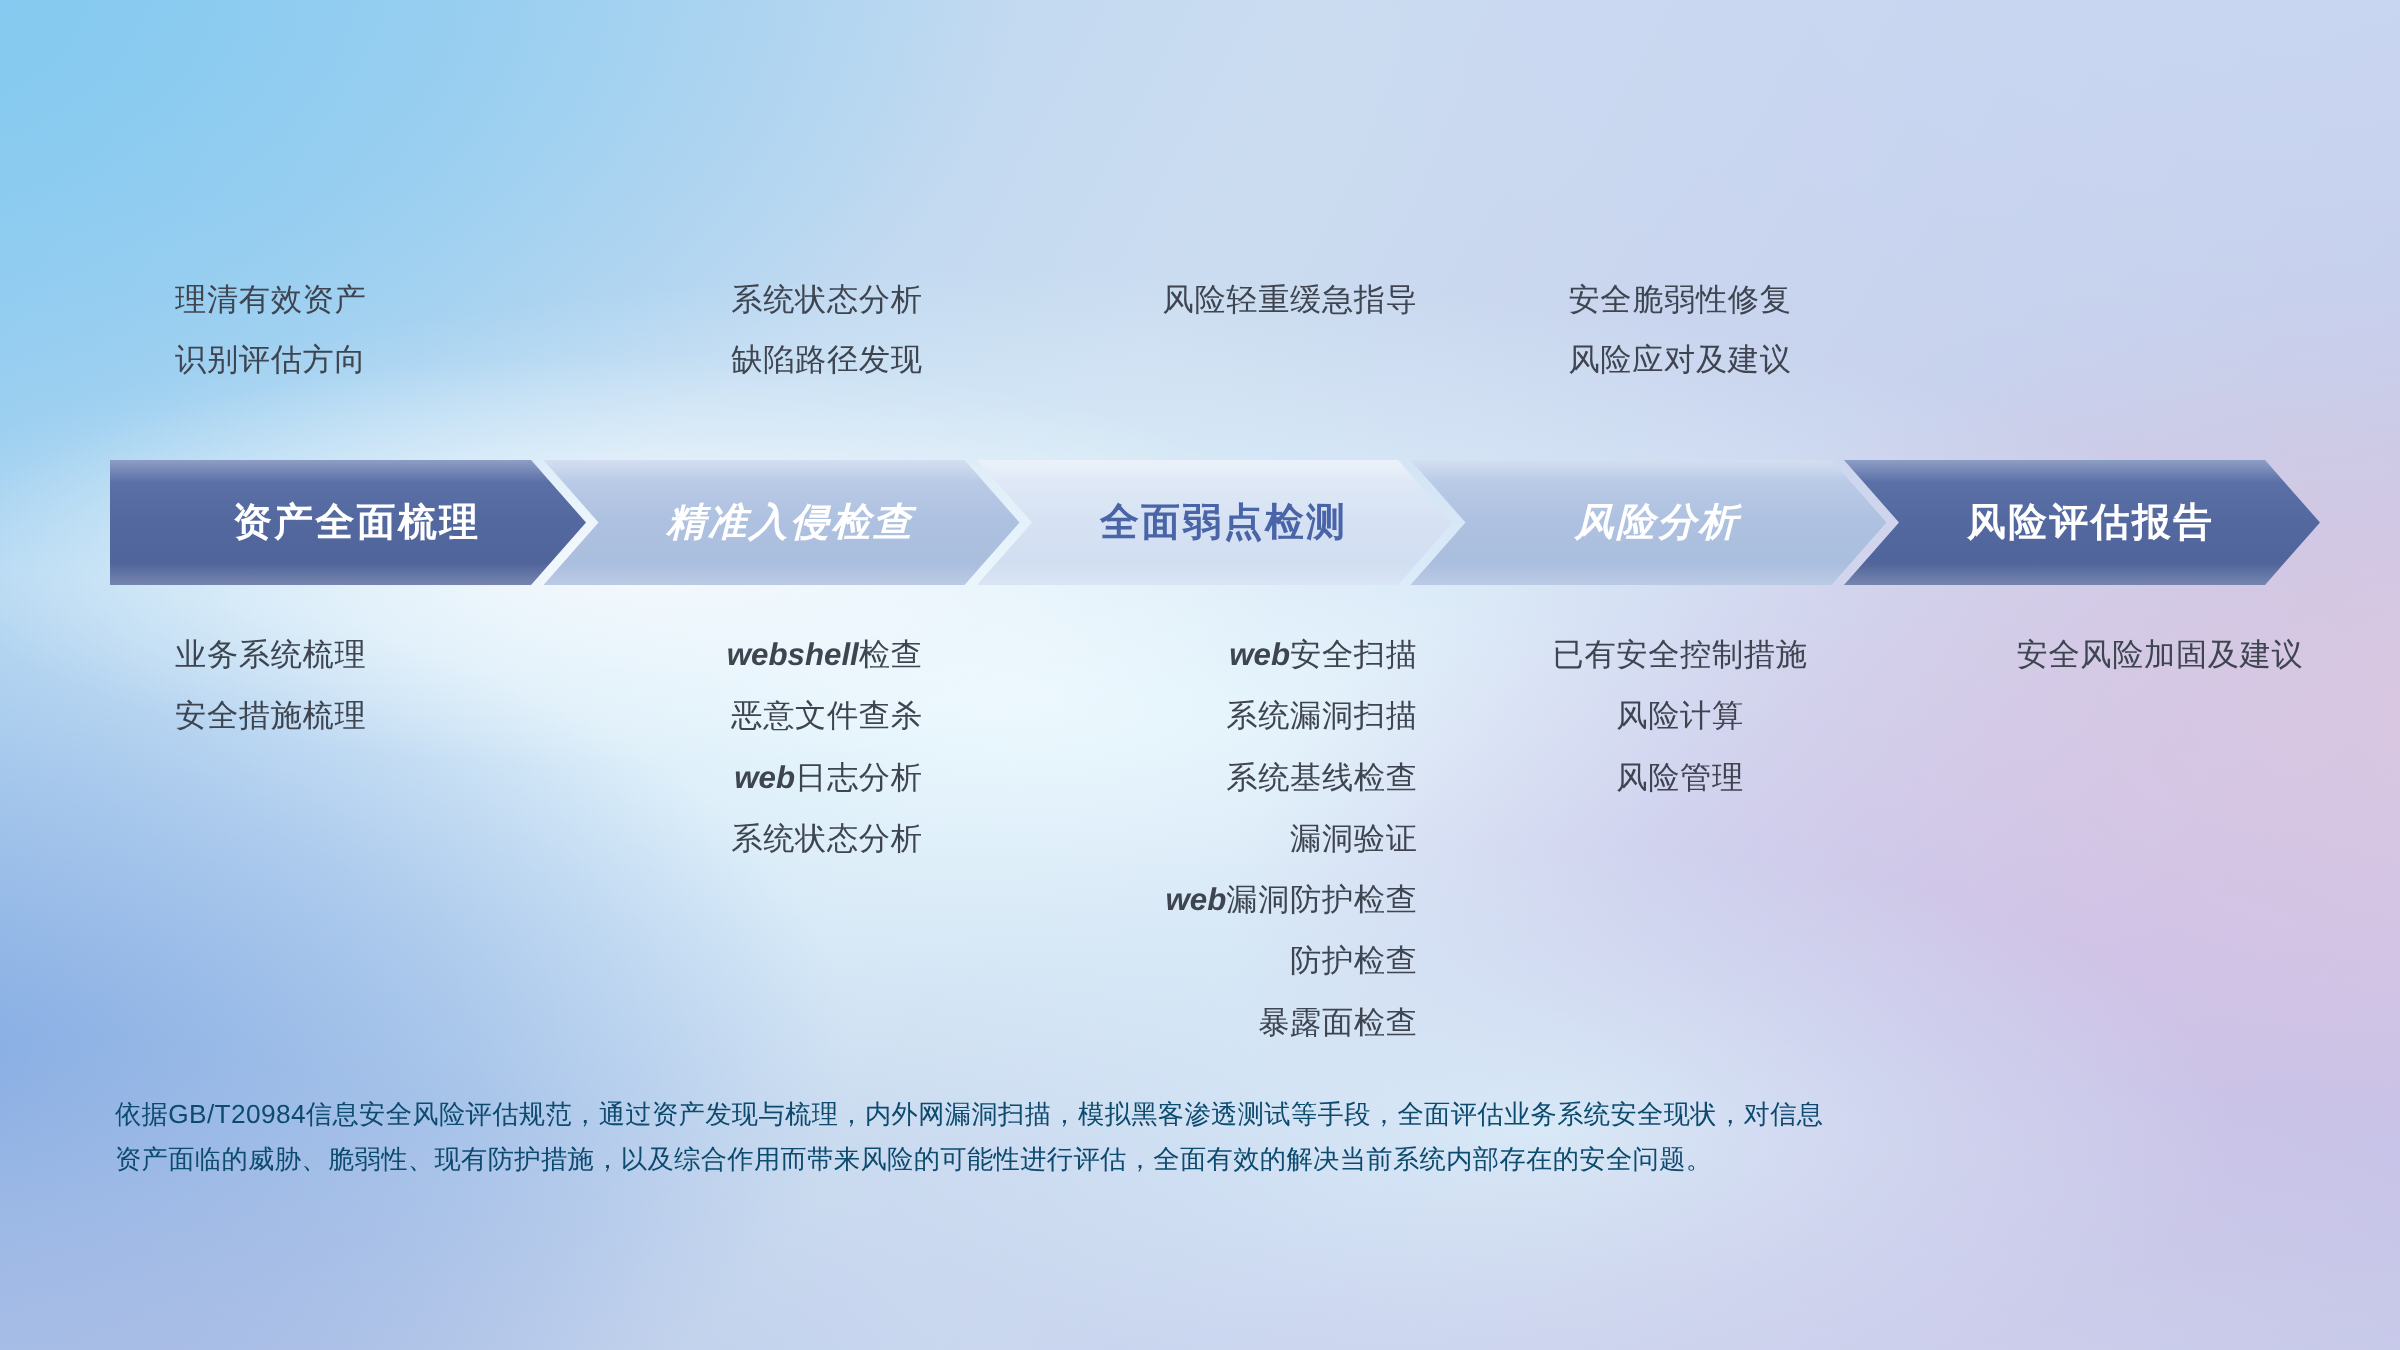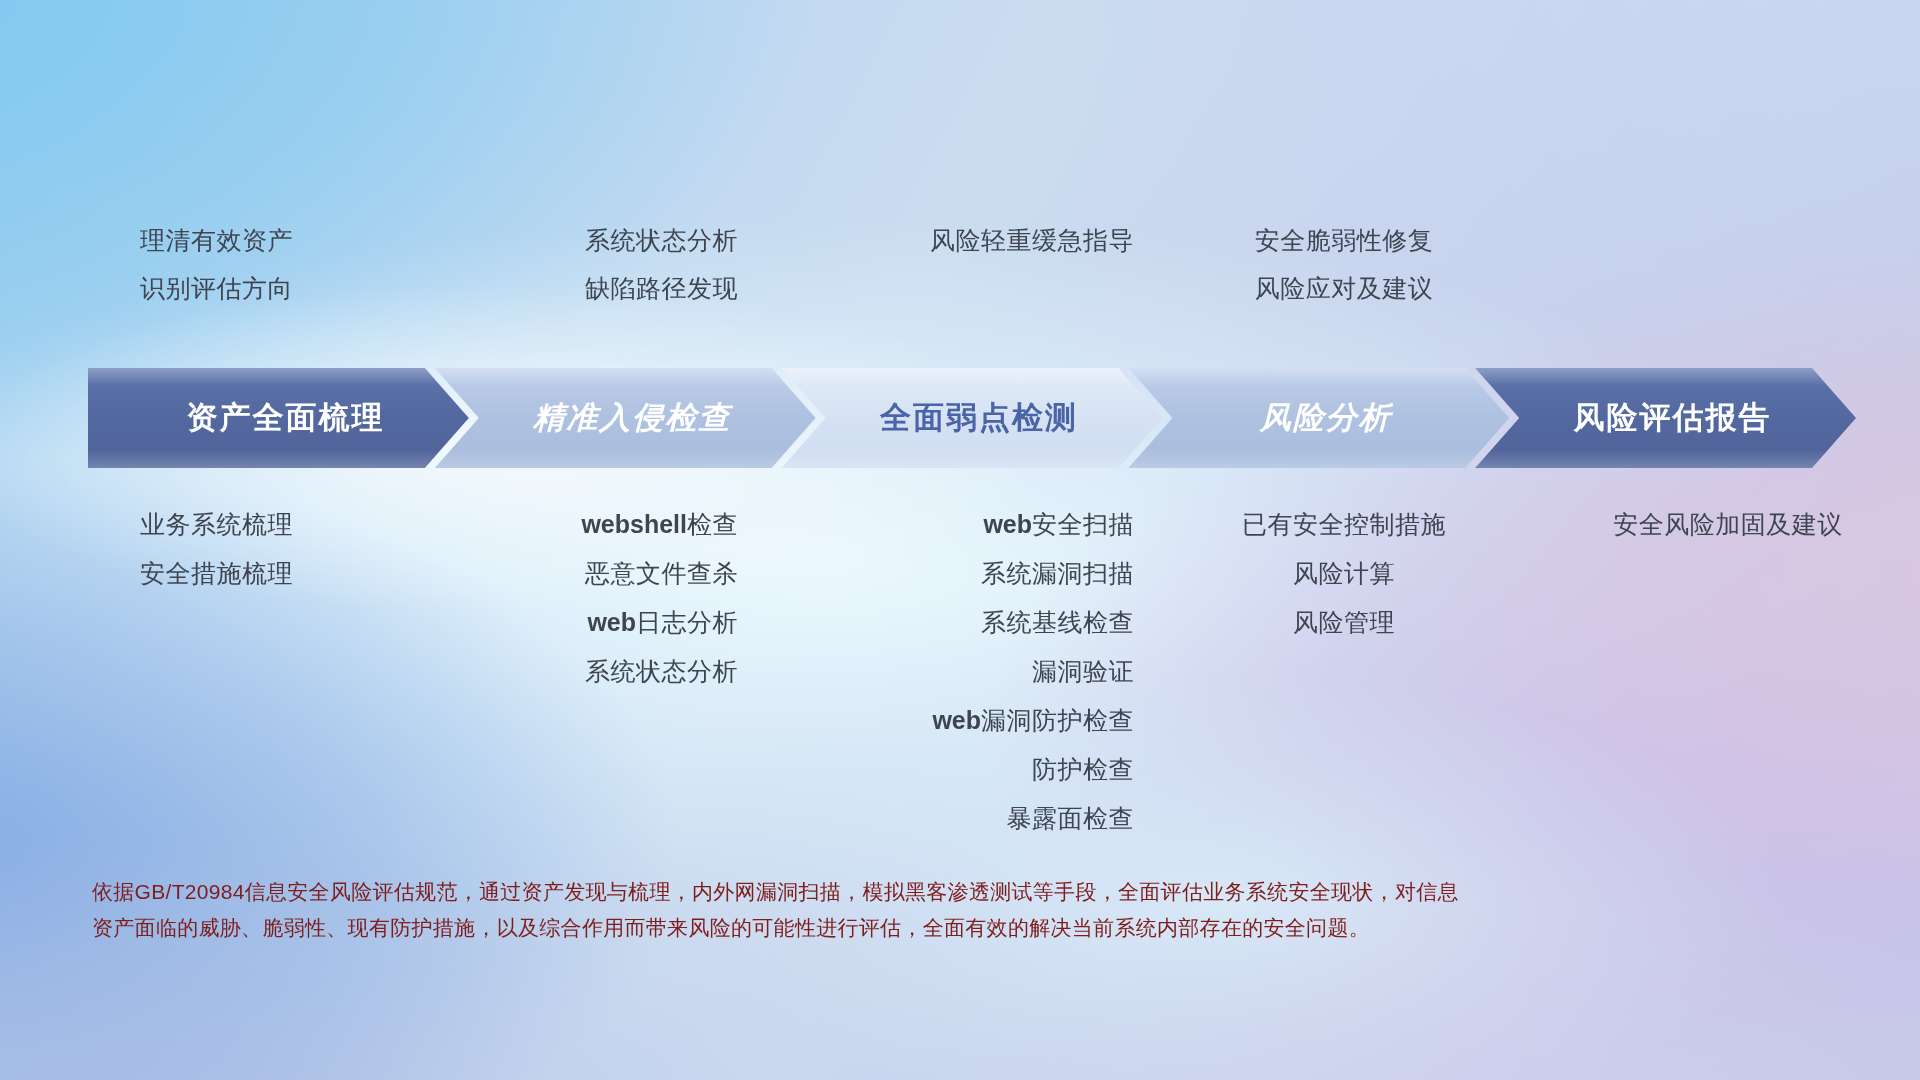--- a/index.html
+++ b/index.html
@@ -76,21 +76,21 @@
 
   
   #top-labels .col:nth-child(1),
   #bottom-labels .col:nth-child(1){ align-items:flex-start; padding-left:140px; }
   #top-labels .col:nth-child(2),
   #bottom-labels .col:nth-child(2){ align-items:flex-end; padding-right:30px; }
   #top-labels .col:nth-child(3),
   #bottom-labels .col:nth-child(3){ align-items:flex-end; padding-right:18px; }
 
   
-  .lat{ font-weight:700; letter-spacing:0; }
+  .lat{ font-weight:700; letter-spacing:0;font-style:italic; }
 
   
   #process-bar{
     position:absolute;
     left:88px; top:368px;
     width:1768px; height:100px;
     display:flex;
   }
   .stage{
     position:relative;
@@ -135,21 +135,21 @@
     content:"";
     position:absolute; inset:-7px -10px;
     border-radius:4px;
     pointer-events:none;
   }
 
   
   #footer{
     position:absolute;
     left:92px; top:874px; width:1500px;
-    color:#7f1d1d;
+    color:#0c4a6e;
     font-size:21px;
     line-height:36px;
     letter-spacing:.3px;
   }
   #footer .line{ display:block; white-space:nowrap; }
 </style>
 </head>
 <body>
 
 <div id="bg">

